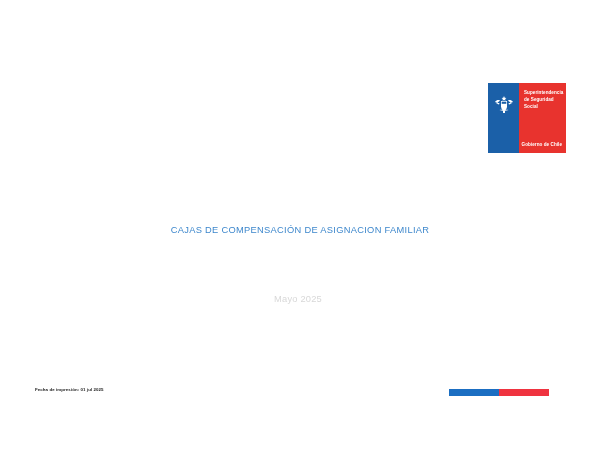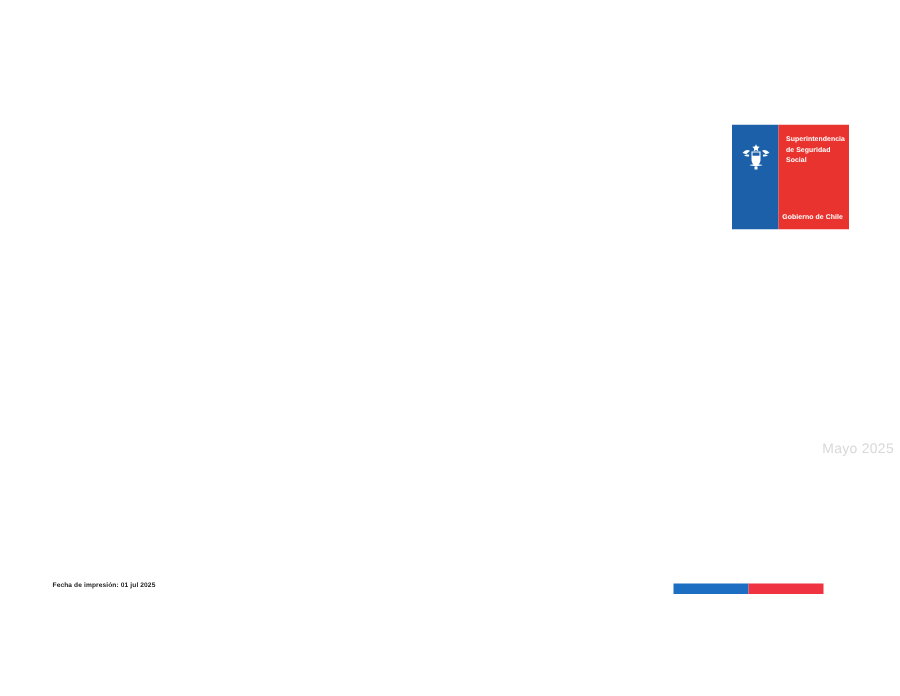--- a/index.html
+++ b/index.html
@@ -99,21 +99,21 @@
     letter-spacing: 0.3px;
     margin: 7px 0 0 0;
     line-height: 1.25;
   }
 
   .doc-date {
     position: absolute;
     left: 0;
     right: 4px;
     top: 294px;
-    text-align: right;
+    text-align: center;
     color: #d8d8d8;
     font-size: 9.3px;
     letter-spacing: 0.2px;
   }
 
   
   .print-stamp {
     position: absolute;
     left: 35px;
     top: 387px;
@@ -169,20 +169,21 @@
         </svg>
       </span>
     </div>
     <div class="logo-red">
       <div class="logo-title">Superintendencia de Seguridad Social</div>
       <div class="logo-govt">Gobierno de Chile</div>
     </div>
   </div>
 
   <div class="title-area">
+    <h2 class="doc-subtitle">CAJAS DE COMPENSACIÓN DE ASIGNACION FAMILIAR</h2>
   </div>
 
   <div class="doc-date">Mayo 2025</div>
 
   <div class="print-stamp">Fecha de impresión: 01 jul 2025</div>
 
   <div class="footer-bar">
     <div class="bar-blue"></div>
     <div class="bar-red"></div>
   </div>

